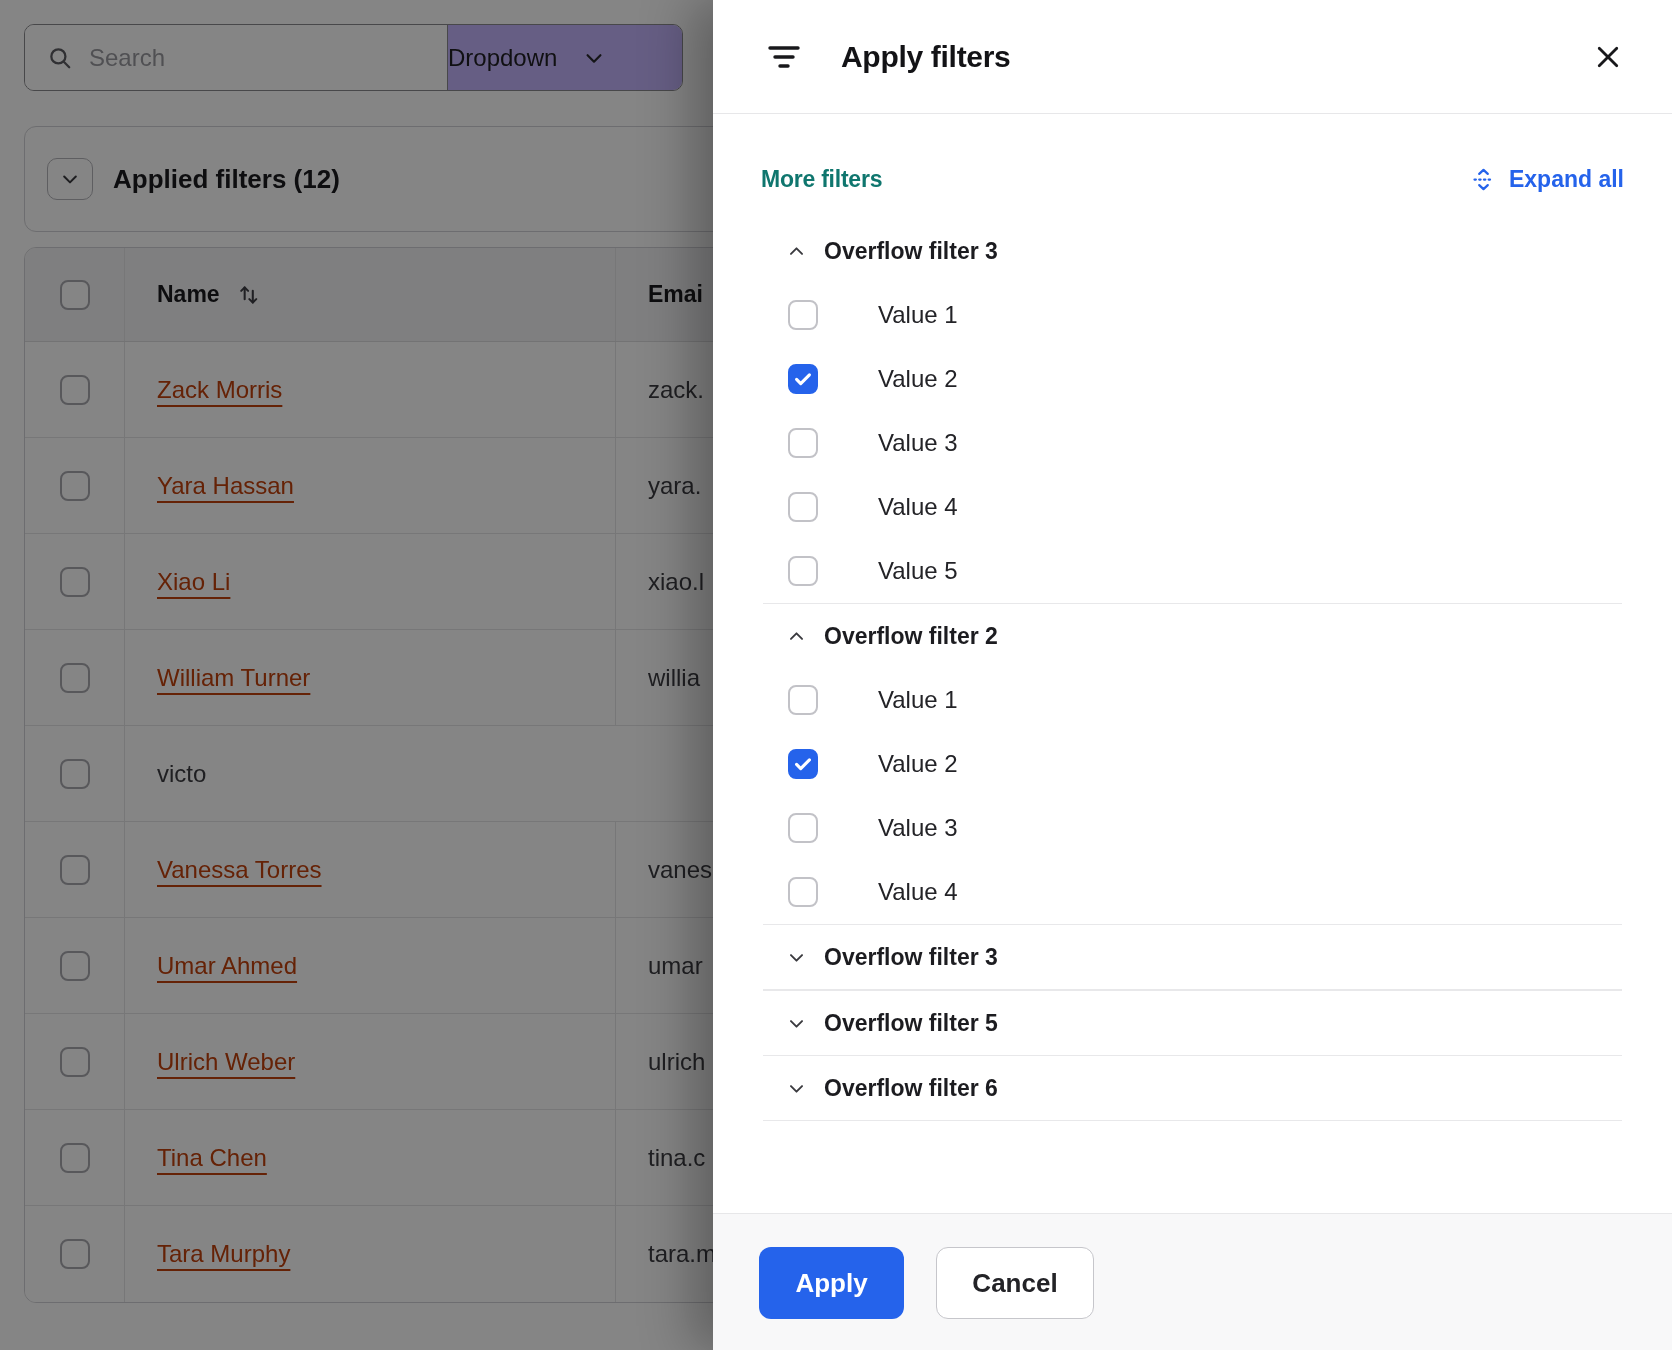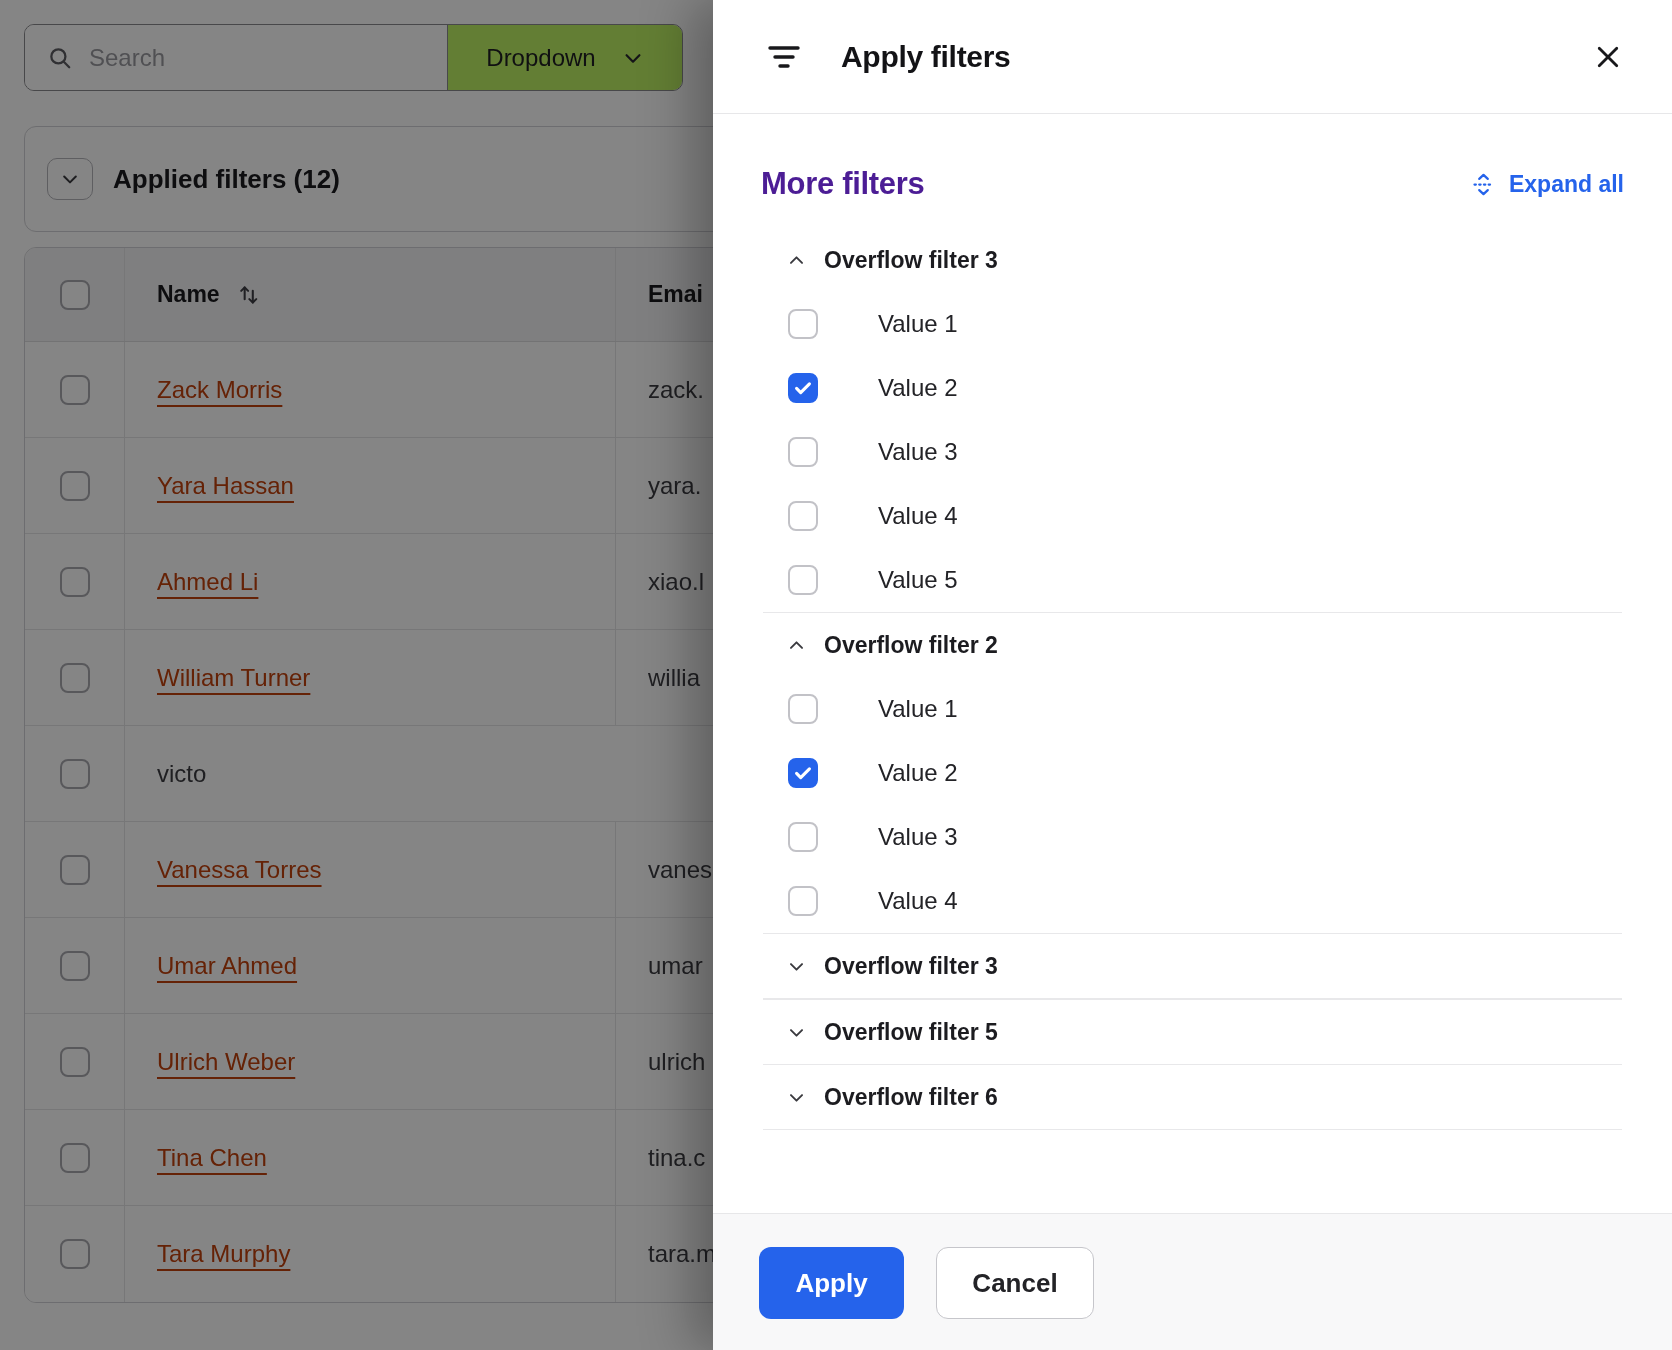--- a/index.html
+++ b/index.html
@@ -8,22 +8,22 @@
 
   .screen { position:absolute; inset:0; width:1672px; height:1350px; }
 
   
   .page { position:absolute; inset:0; background:#fff; }
 
   .search-group { position:absolute; left:24px; top:24px; width:659px; height:67px;
     border:1.5px solid #8a8a8e; border-radius:10px; display:flex; overflow:hidden; background:#fff; }
   .search-input { flex:1; display:flex; align-items:center; gap:16px; padding-left:22px; background:#fff; }
   .search-input .ph { font-size:24px; color:#9a9aa0; }
-  .dropdown-btn { width:235px; display:flex; align-items:center; justify-content:center; gap:26px;
-    background:#bef264; border-left:1.5px solid #8a8a8e; cursor:pointer; }
+  .dropdown-btn { width:235px; display:flex; align-items:center; gap:26px;
+    background:#c4b5fd; border-left:1.5px solid #8a8a8e; cursor:pointer; }
   .dropdown-btn .lbl { font-size:24px; color:#1f1f23; font-weight:500; }
 
   .applied-card { position:absolute; left:24px; top:126px; width:1640px; height:106px;
     border:1.5px solid #d2d2d6; border-radius:12px; background:#fff; display:flex; align-items:center; padding-left:22px; }
   .applied-chevbtn { width:46px; height:42px; border:1.5px solid #b5b5ba; border-radius:10px;
     display:flex; align-items:center; justify-content:center; background:#fff; cursor:pointer; }
   .applied-label { margin-left:20px; font-size:26px; font-weight:700; color:#1b1b1f; }
 
   .table { position:absolute; left:24px; top:247px; width:1640px; height:1056px;
     border:1.5px solid #d2d2d6; border-radius:12px; background:#fff; overflow:hidden; }
@@ -46,21 +46,21 @@
   .panel { position:absolute; top:0; left:713px; width:959px; height:1350px; background:#fff;
     box-shadow:-22px 0 48px rgba(0,0,0,0.28); display:flex; flex-direction:column; }
   .panel-header { height:114px; border-bottom:1px solid #e7e7e9; display:flex; align-items:center;
     padding:0 40px 0 54px; flex:0 0 auto; }
   .panel-title { margin-left:40px; font-size:30px; font-weight:700; color:#131316; letter-spacing:-0.01em; }
   .close-btn { margin-left:auto; width:48px; height:48px; display:flex; align-items:center; justify-content:center;
     cursor:pointer; border-radius:8px; }
 
   .panel-body { flex:1 1 auto; padding:0 48px; overflow:hidden; }
   .more-row { margin-top:52px; display:flex; align-items:center; }
-  .more-title { font-size:31px; font-weight:700; color:#4c1d95; letter-spacing:-0.01em; }
+  .more-title { font-size:23px; font-weight:700; color:#0f766e; letter-spacing:-0.01em; }
   .expand-link { margin-left:auto; display:flex; align-items:center; gap:12px; color:#2563eb;
     font-size:23px; font-weight:600; cursor:pointer; }
 
   .sections { margin-top:26px; }
   .sec-head { height:64px; display:flex; align-items:center; gap:18px; padding-left:26px; cursor:pointer; }
   .sec-title { font-size:23px; font-weight:700; color:#1c1c20; }
   .divider { height:1px; background:#e8e8ea; margin:0 2px; }
 
   .opt-row { height:64px; display:flex; align-items:center; gap:20px; padding-left:27px; cursor:pointer; }
   .cb { width:30px; height:30px; border:2px solid #c2c2c7; border-radius:8px; background:#fff;
@@ -159,21 +159,21 @@
           </div>
         <div class="c-email">
             <span class="email-text">yara.</span>
           </div>
       </div>
       <div class="trow">
         <div class="c-check">
             <span class="tbl-cb"></span>
           </div>
         <div class="c-name">
-            <span class="name-link">Ahmed Li</span>
+            <span class="name-link">Xiao Li</span>
           </div>
         <div class="c-email">
             <span class="email-text">xiao.l</span>
           </div>
       </div>
       <div class="trow">
         <div class="c-check">
             <span class="tbl-cb"></span>
           </div>
         <div class="c-name">

